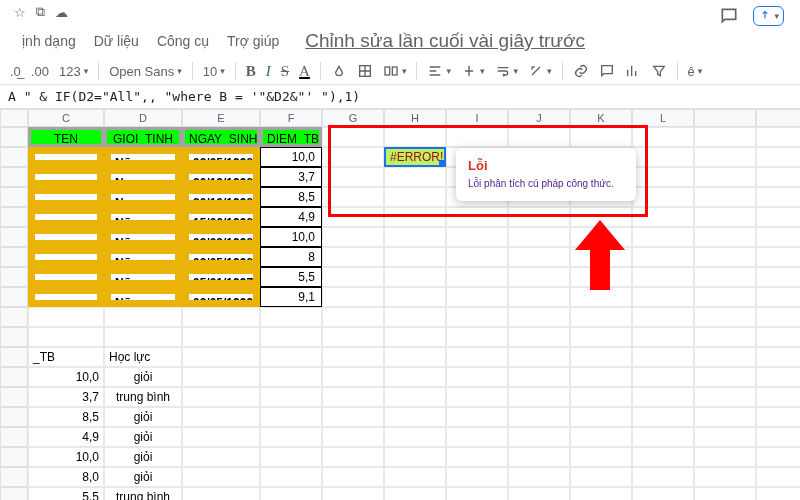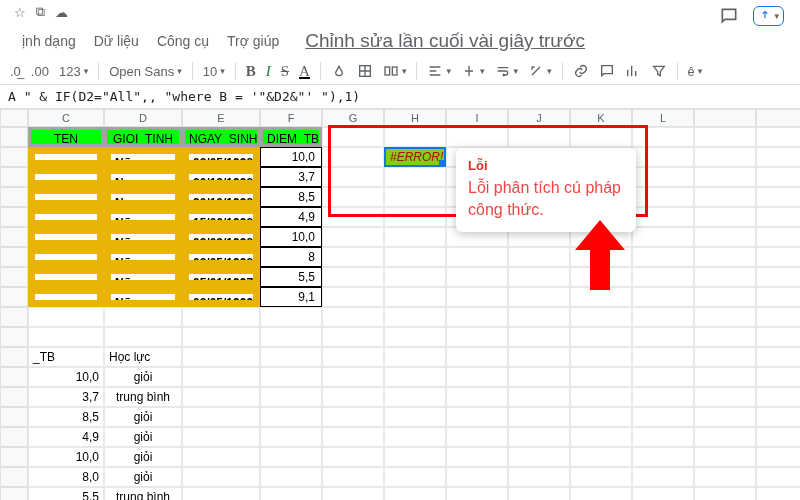--- a/index.html
+++ b/index.html
@@ -22,25 +22,25 @@
   .formula-bar { display: flex; align-items: center; padding: 4px 8px; border-bottom: 1px solid #e0e0e0; font-family: monospace; font-size: 13px; color: #202124; gap: 8px; }
   .grid { display: grid; grid-template-columns: 28px 76px 78px 78px 62px 62px 62px 62px 62px 62px 62px 62px 62px; font-size: 12px; }
   .colhdr { background: #f8f9fa; border: 1px solid #e0e0e0; text-align: center; color: #5f6368; padding: 2px 0; font-size: 11px; }
   .rowhdr { background: #f8f9fa; border: 1px solid #e0e0e0; text-align: center; color: #5f6368; font-size: 11px; padding: 2px 0; }
   .cell { border: 1px solid #e8e8e8; padding: 2px 4px; height: 20px; overflow: hidden; white-space: nowrap; }
   .hdr-green { background: #00ff00; font-weight: normal; text-align: center; border: 3px solid #a3a3a3; }
   .data-c { border: 7px solid #eab308; text-align: left; font-weight: bold; }
   .data-r { border: 1px solid #000; text-align: right; padding-right:6px;}
   .below-l { text-align: right; padding-right: 4px; }
   .below-r { text-align: center; }
-  .err-cell { border: 2px solid #1a73e8; background:#84cc16; color: #a50e0e; font-style: italic; padding:1px 4px; font-size:12px; position:relative; }
+  .err-cell { border: 2px solid #1a73e8; background:#bef264; color: #a50e0e; padding:1px 4px; font-size:12px; position:relative; }
   .err-cell::after { content:''; position:absolute; right:-1px; bottom:-1px; width:6px; height:6px; background:#1a73e8; }
   .tooltip { position: absolute; left: 456px; top: 148px; width: 180px; background: #fff; box-shadow: 0 2px 10px rgba(0,0,0,0.25); border-radius: 6px; padding: 10px 12px; font-size: 13px; z-index:5;}
   .tooltip .tt-title { color: #d93025; font-weight: bold; margin-bottom: 4px; }
-  .tooltip .tt-body { color: #ef4444; font-size: 16px; line-height:1.4;}
+  .tooltip .tt-body { color: #4c1d95; font-size: 10px; line-height:1.4;}
   .redbox { position: absolute; left: 328px; top: 125px; width: 320px; height: 92px; border: 3px solid #ff0000; pointer-events:none; z-index:4;}
   .arrow { position: absolute; left: 570px; top: 220px; z-index:6;}
   .arrow svg { width: 60px; height: 70px; }
   .star-row { display:flex; gap:10px; padding:4px 14px; align-items:center; color:#5f6368;}
 </style>
 </head>
 <body>
 
 <div class="star-row">
   <span>☆</span>

